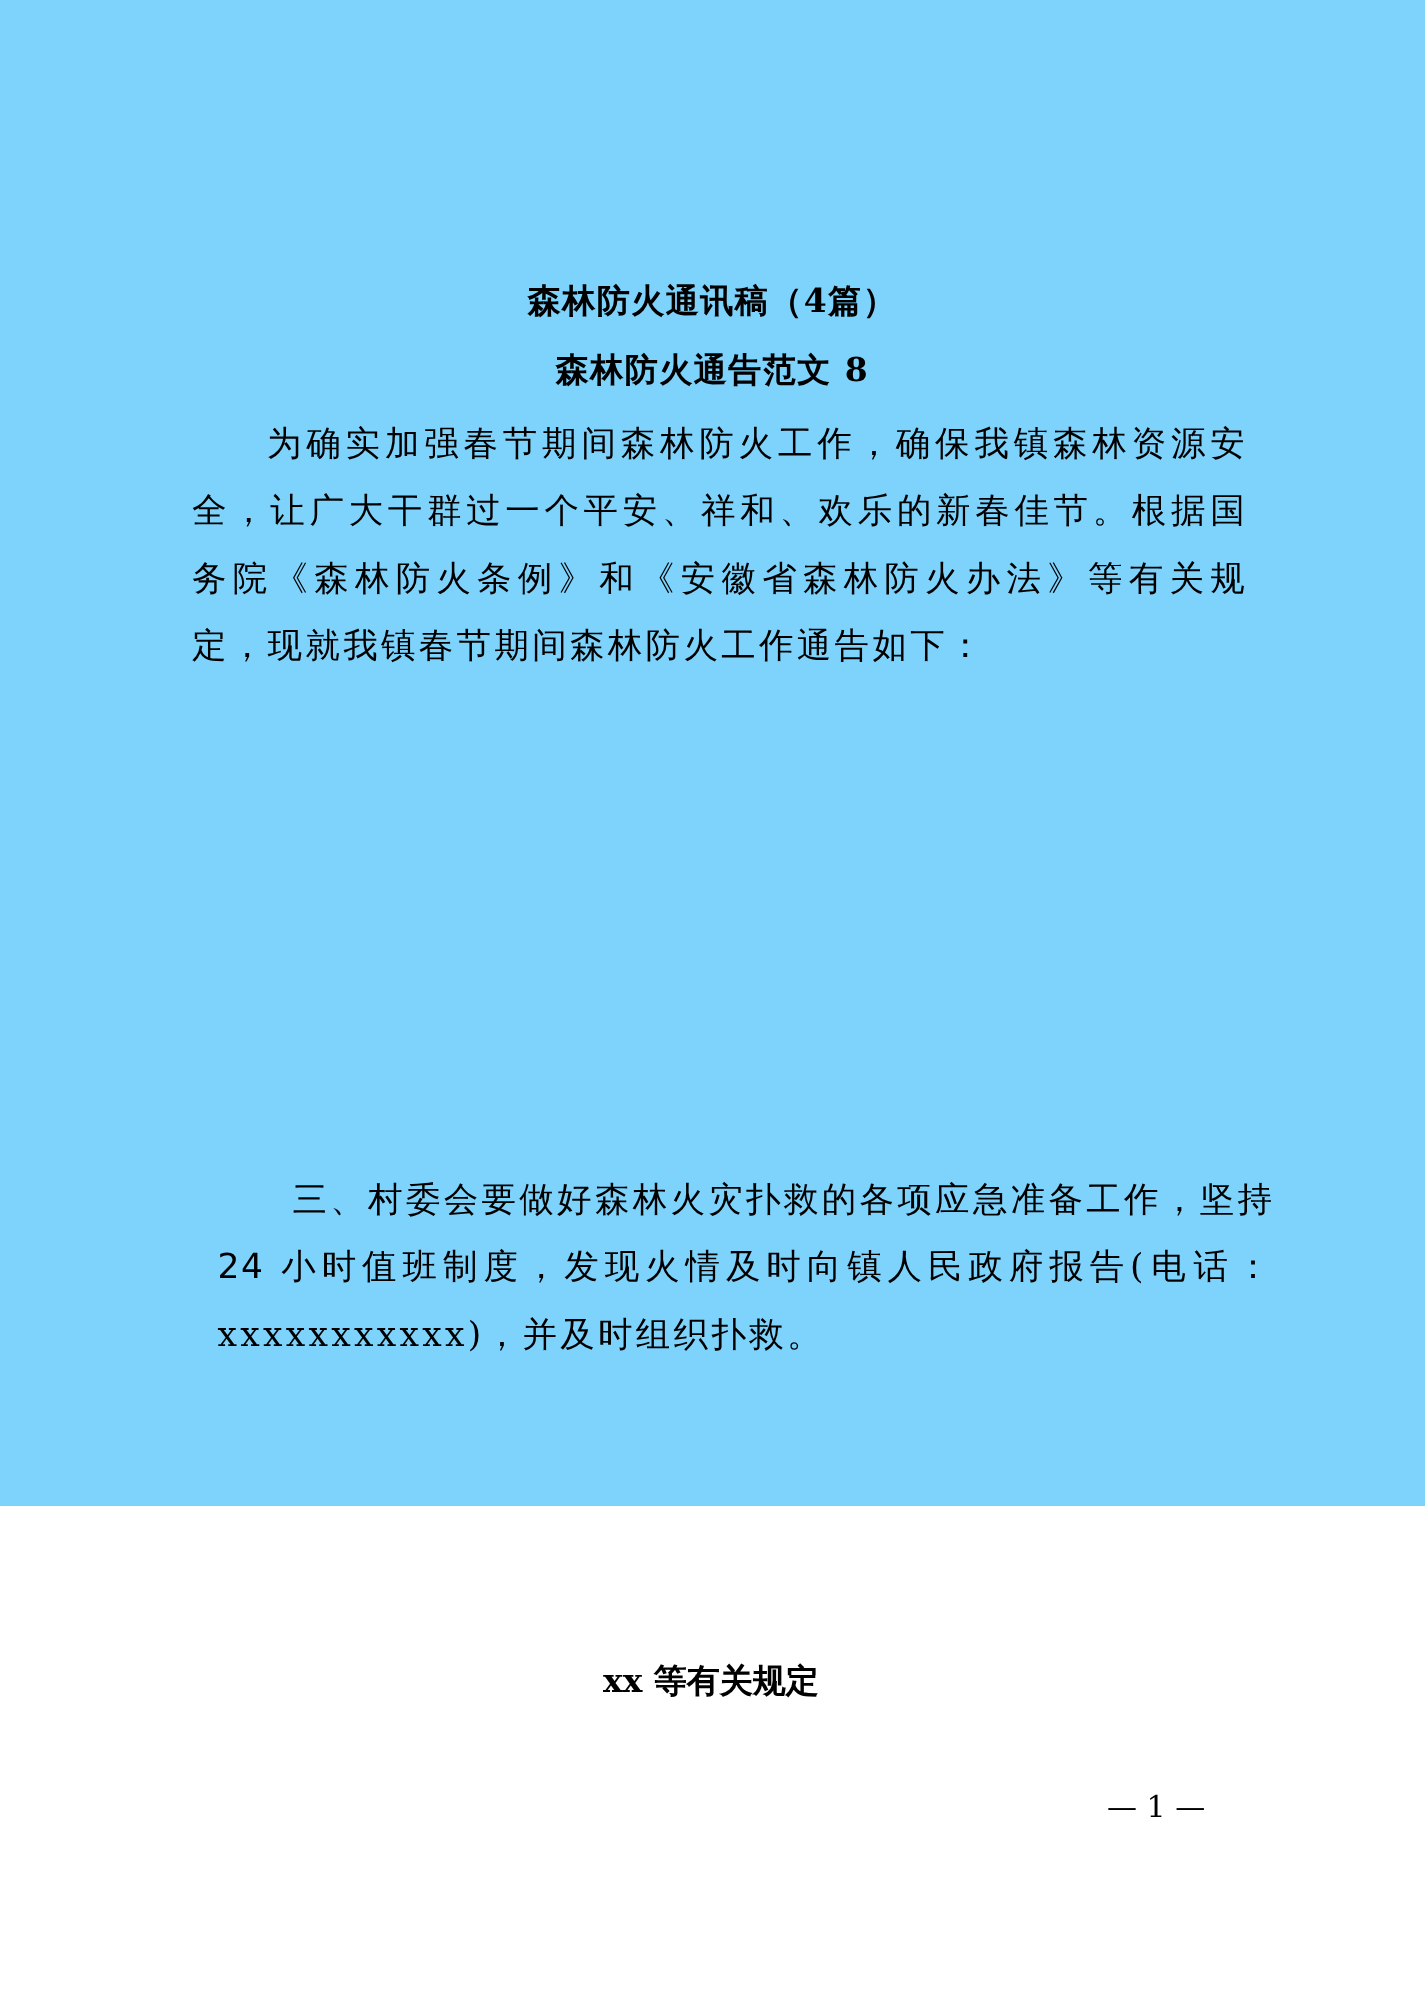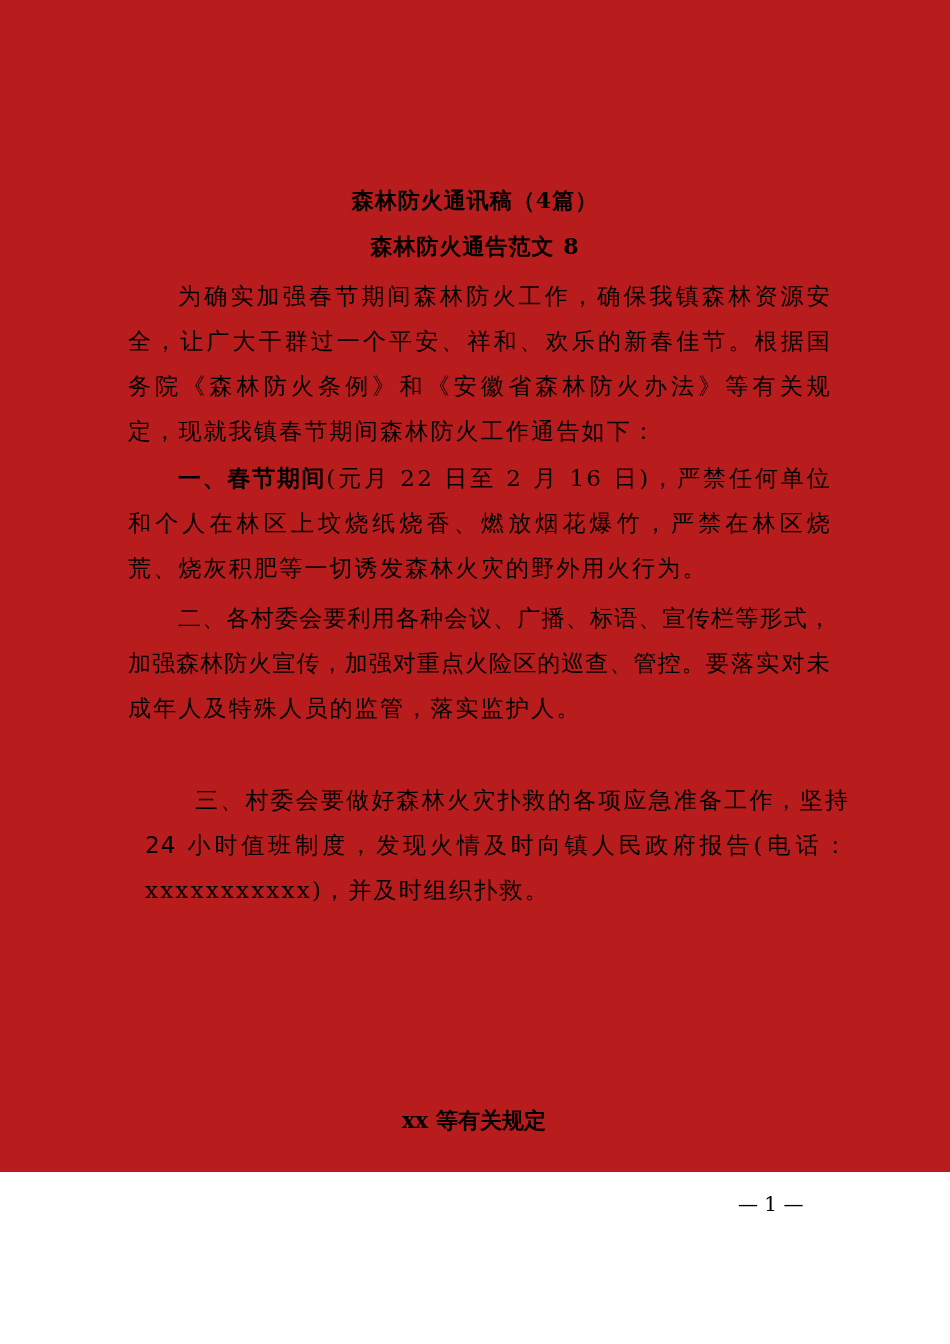--- a/index.html
+++ b/index.html
@@ -12,22 +12,22 @@
       height: 1344px;
       position: relative;
       overflow: hidden;
       color: #000000;
       font-family: "DejaVu Serif", "Liberation Serif", serif;
     }
     .page {
       position: absolute;
       left: 0; top: 0;
       width: 950px;
-      height: 1172px;
-      background: #b91c1c;
+      height: 1004px;
+      background: #7dd3fc;
     }
     .title {
       position: absolute;
       left: 0;
       width: 950px;
       text-align: center;
       font-weight: bold;
       font-size: 22px;
       letter-spacing: 1px;
       white-space: nowrap;
@@ -85,27 +85,21 @@
 
 <div class="page">
 
   <div class="title title-main">森林防火通讯稿（4篇）</div>
   <div class="title title-sub">森林防火通告范文 8</div>
 
   <div class="body-text p-intro">
     <p class="para">为确实加强春节期间森林防火工作，确保我镇森林资源安全，让广大干群过一个平安、祥和、欢乐的新春佳节。根据国务院《森林防火条例》和《安徽省森林防火办法》等有关规定，现就我镇春节期间森林防火工作通告如下：</p>
   </div>
 
-  <div class="body-text p-one">
-    <p class="para"><span class="sans-bold">一、春节期间</span><span>(元月 22 日至 2 月 16 日)，严禁任何单位和个人在林区上坟烧纸烧香、燃放烟花爆竹，严禁在林区烧荒、烧灰积肥等一切诱发森林火灾的野外用火行为。</span></p>
-  </div>
 
-  <div class="body-text p-two">
-    <p class="para"><span class="sans">二、各村委会要利用各种会议、广播、标语、宣传栏等形式，加强森林防火宣传，加强对重点火险区的巡查、管控。</span><span>要落实对未成年人及特殊人员的监管，落实监护人。</span></p>
-  </div>
 
   <div class="body-text p-three">
     <p class="para"><span class="sans">三、村委会要做好森林火灾扑救的各项应急准备工作，坚持 24 小时值班制度，发现火情及时向镇人民政府报告</span><span>(电话：xxxxxxxxxxx)，并及时组织扑救。</span></p>
   </div>
 
 
   <div class="signature">xx 等有关规定</div>
 
   <div class="page-number">— 1 —</div>
 

